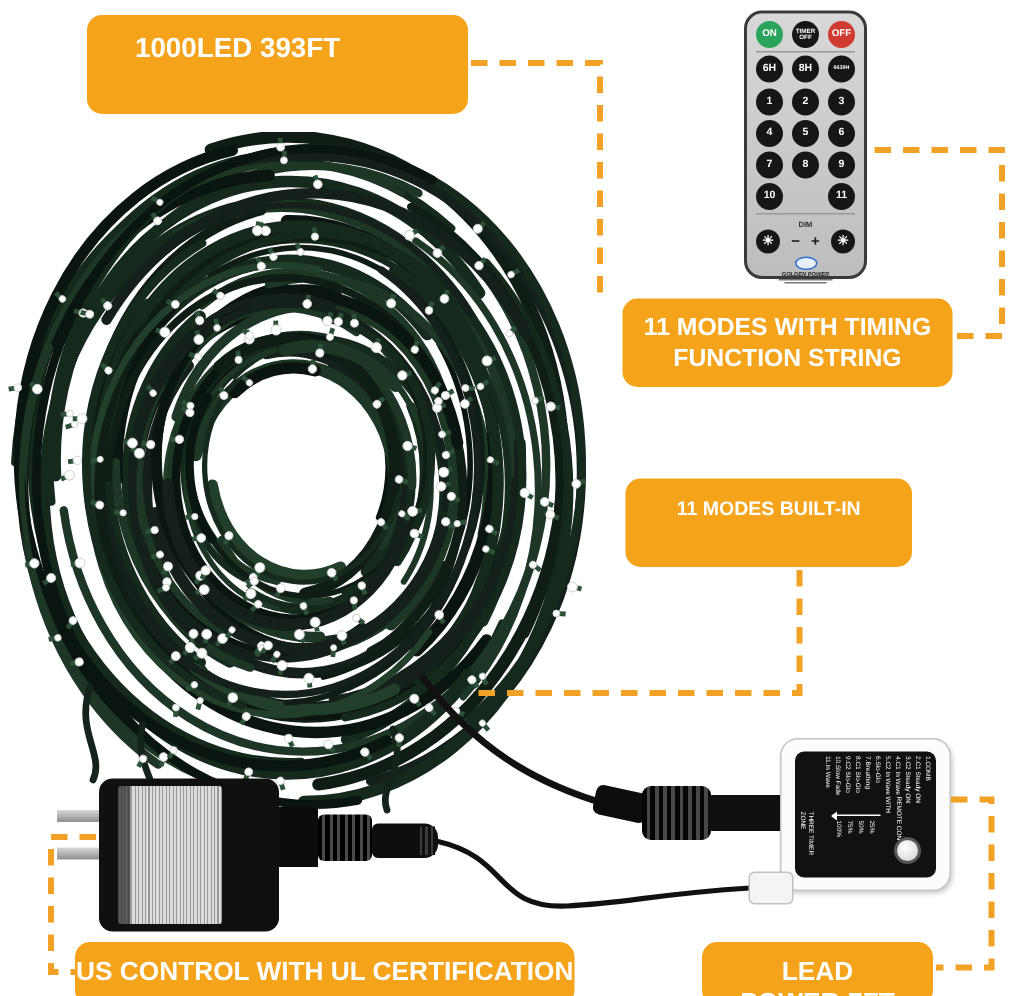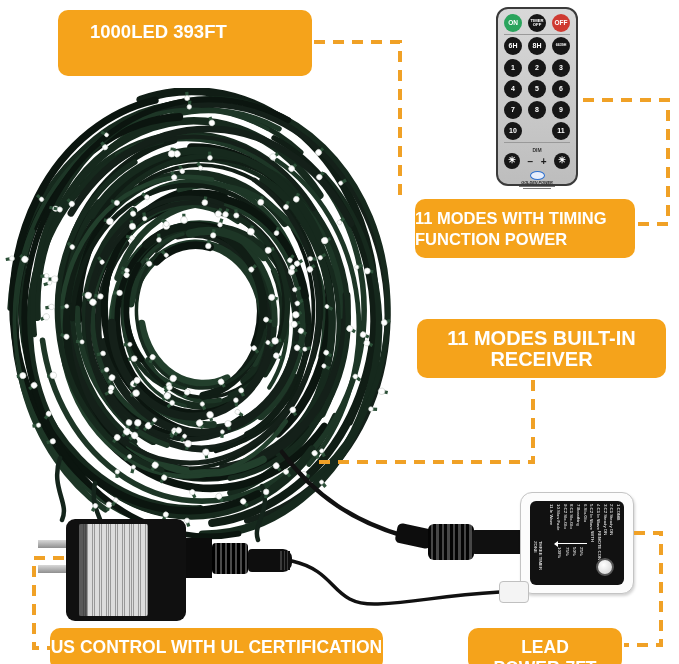--- a/index.html
+++ b/index.html
@@ -7,22 +7,22 @@
          font-family:"Liberation Sans",sans-serif;}
   svg.layer{position:absolute;left:0;top:0;pointer-events:none;}
 
   
   .callout{position:absolute;background:#F5A31B;border-radius:10px;color:#fff;
            font-weight:bold;box-sizing:border-box;}
   .callout .ln{display:block;}
   .co-product{left:58px;top:10px;width:254px;height:66px;font-size:18.5px;
               padding:10px 0 0 32px;line-height:24px;text-align:left;}
   .co-remote{left:415px;top:199px;width:220px;height:59px;font-size:16.5px;
-             padding-top:9px;line-height:21px;}
-  .co-receiver{left:417px;top:319px;width:249px;height:59px;font-size:20px;
+             text-align:center;padding-top:9px;line-height:21px;}
+  .co-receiver{left:417px;top:319px;width:191px;height:59px;font-size:13px;
                text-align:center;padding-top:9px;line-height:21px;}
   .co-adapter{left:50px;top:628px;width:333px;height:42px;font-size:17.5px;
               text-align:center;padding-top:9px;}
   .co-lead{left:468px;top:628px;width:154px;height:42px;font-size:17.5px;
            text-align:center;padding-top:9px;}
 
   
   .remote{position:absolute;left:496px;top:7px;width:82px;height:179px;
           background:linear-gradient(180deg,#d8d8d8,#bdbdbd);
           border:2px solid #3a3a3a;border-radius:12px;box-sizing:border-box;
@@ -969,25 +969,24 @@
       <path d="M64 558 H34 V648 H50"></path>
       <path d="M634 533 H661 V645 H624"></path>
     </g>
   </svg>
 
   <div class="callout co-product">
     <span class="ln">1000LED 393FT</span>
   </div>
   <div class="callout co-remote">
     <span class="ln">11 MODES WITH TIMING</span>
-    <span class="ln">FUNCTION POWER</span>
+    <span class="ln">FUNCTION STRING</span>
   </div>
   <div class="callout co-receiver">
     <span class="ln">11 MODES BUILT-IN</span>
-    <span class="ln">RECEIVER</span>
   </div>
   <div class="callout co-adapter">
     <span class="ln">US CONTROL WITH UL CERTIFICATION</span>
   </div>
   <div class="callout co-lead">
     <span class="ln">LEAD POWER:7FT</span>
   </div>
 
 </div>
 

